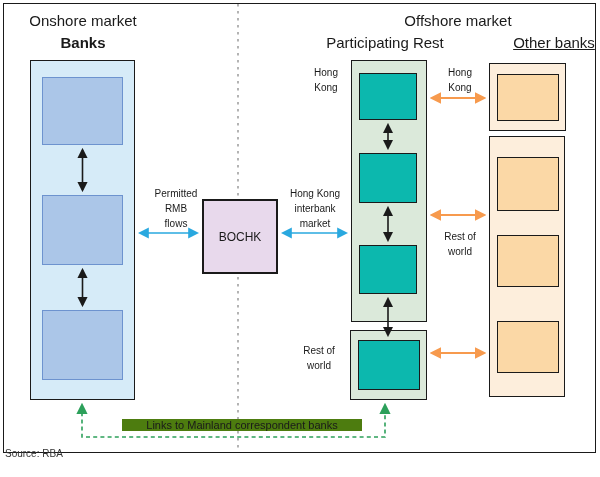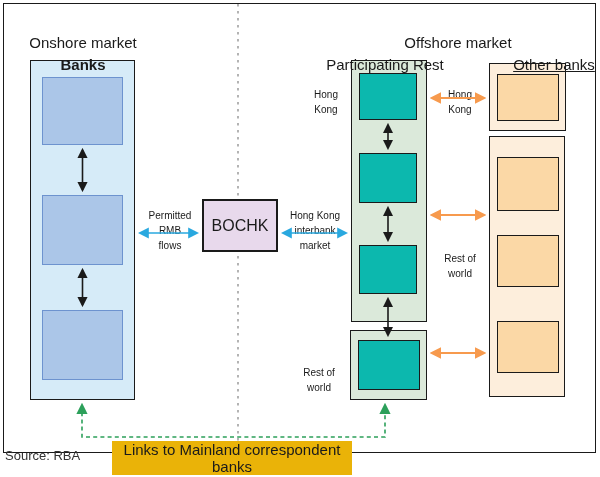--- a/index.html
+++ b/index.html
@@ -10,59 +10,59 @@
   }
   #figure-border {
     position:absolute; left:3px; top:3px; width:593px; height:450px;
     border:1.5px solid #1a1a1a; background:#ffffff; z-index:0;
   }
   svg.layer { position:absolute; left:0; top:0; width:600px; height:477px; pointer-events:none; }
   #bg-layer { z-index:1; }
   #arrow-layer { z-index:4; }
   .panel { position:absolute; border:1.6px solid #1a1a1a; z-index:2; }
   .bankbox { position:absolute; z-index:2; }
-  .label { position:absolute; text-align:center; white-space:pre-line; z-index:3;margin-top:22px; }
+  .label { position:absolute; text-align:center; white-space:pre-line; z-index:3; }
   .title { font-size:15px; line-height:17px; }
   .small { font-size:10px; line-height:15px; }
 
   
   #onshore-title { left:13px; top:12px; width:140px; }
   #onshore-subtitle { left:13px; top:34px; width:140px;font-weight:bold; }
   #onshore-container { left:30px; top:60px; width:105px; height:340px; background:#d6ebf8; }
   .onshore-bank { left:42px; width:81px; background:#abc6e8; border:1px solid #6d93cf; }
 
   
   #bochk-box {
-    left:202px; top:199px; width:76px; height:53px; background:#e8d9ec;
+    left:202px; top:199px; width:76px; height:75px; background:#e8d9ec;
     border:2px solid #1a1a1a; display:flex; align-items:center; justify-content:center;
-    font-size:16px; z-index:2; position:absolute;
+    font-size:12px; z-index:2; position:absolute;
   }
-  #permitted-label { left:134px; top:186px; width:72px;text-align:center; }
+  #permitted-label { left:140px; top:186px; width:72px;text-align:center; }
   #interbank-label { left:281px; top:186px; width:68px; }
 
   
   #offshore-title { left:388px; top:12px; width:140px;text-align:center; }
   #participating-title { left:305px; top:34px; width:160px; }
   #other-title { left:484px; top:34px; width:140px;text-decoration:underline; }
   #participating-container { left:351px; top:60px; width:76px; height:262px; background:#dbe9da; }
   .participating-bank { left:359px; width:58px; background:#0cb8ae; border:1.6px solid #1a1a1a; }
   #hk-label-participating { left:300px; top:65px; width:52px; }
   #restworld-container { left:350px; top:330px; width:77px; height:70px; background:#dbe9da; border:1.6px solid #1a1a1a; position:absolute; z-index:2; }
   #restworld-bank { left:358px; top:340px; width:62px; height:50px; background:#0cb8ae; border:1.6px solid #1a1a1a; }
   #restworld-label-left { left:288px; top:343px; width:62px; }
 
   #other-container-top { left:489px; top:63px; width:77px; height:68px; background:#fdeedc; }
   #other-container-main { left:489px; top:136px; width:76px; height:261px; background:#fdeedc; }
   .other-bank { left:497px; width:62px; background:#fbd8a6; border:1.6px solid #1a1a1a; }
   #hk-label-other { left:434px; top:65px; width:52px; }
   #restworld-label-right { left:430px; top:229px; width:60px; }
 
   
-  #links-label { left:112px; top:419px; width:240px; background:#eab308; font-size:15px; }
-  #source-note { position:absolute; left:5px; top:448px; font-size:13px; color:#333333; z-index:3; }
+  #links-label { left:122px; top:419px; width:240px; background:#4d7c0f; font-size:11px; }
+  #source-note { position:absolute; left:5px; top:448px; font-size:10px; color:#333333; z-index:3; }
 </style>
 </head>
 <body>
 
 <div id="figure-border"></div>
 
 <svg id="bg-layer" class="layer">
   <line x1="238" y1="4" x2="238" y2="451" stroke="#8c8c8c" stroke-width="1.3" stroke-dasharray="2.5,4.5"></line>
 </svg>
 

